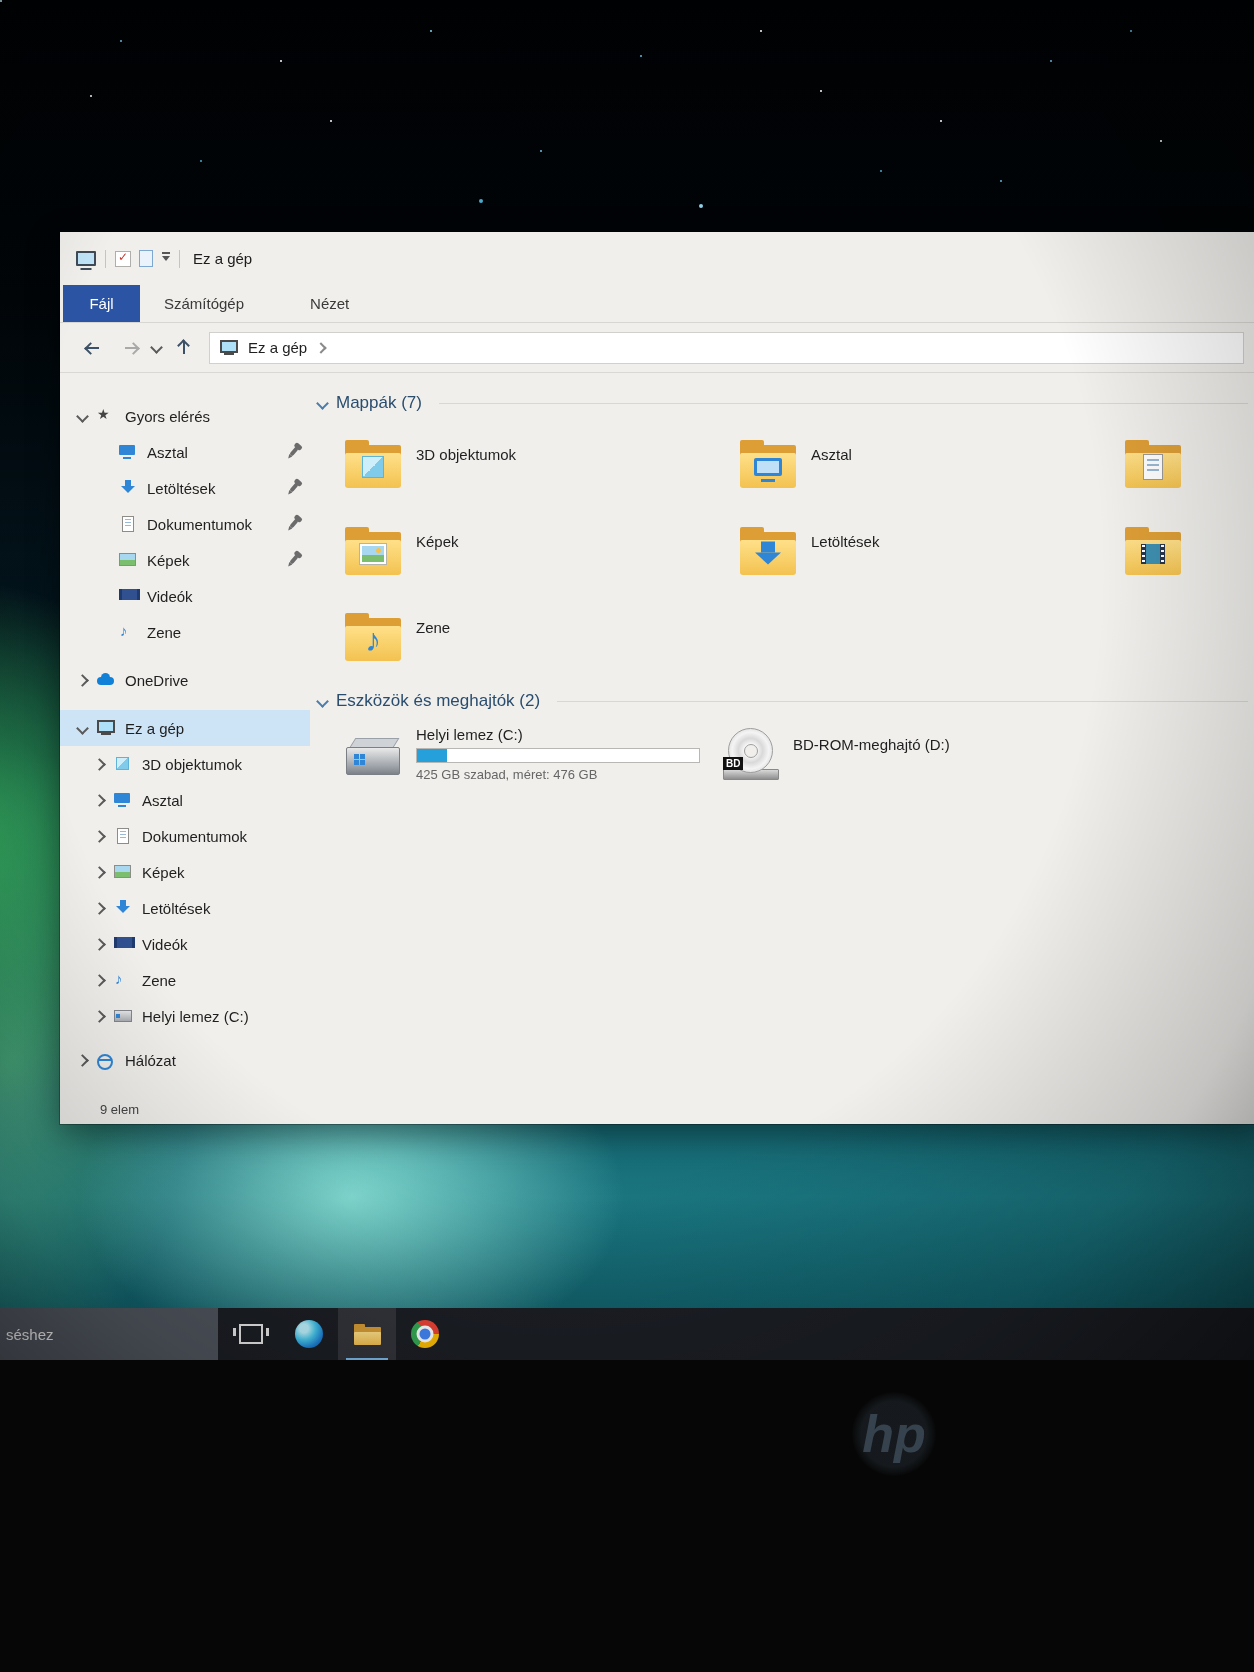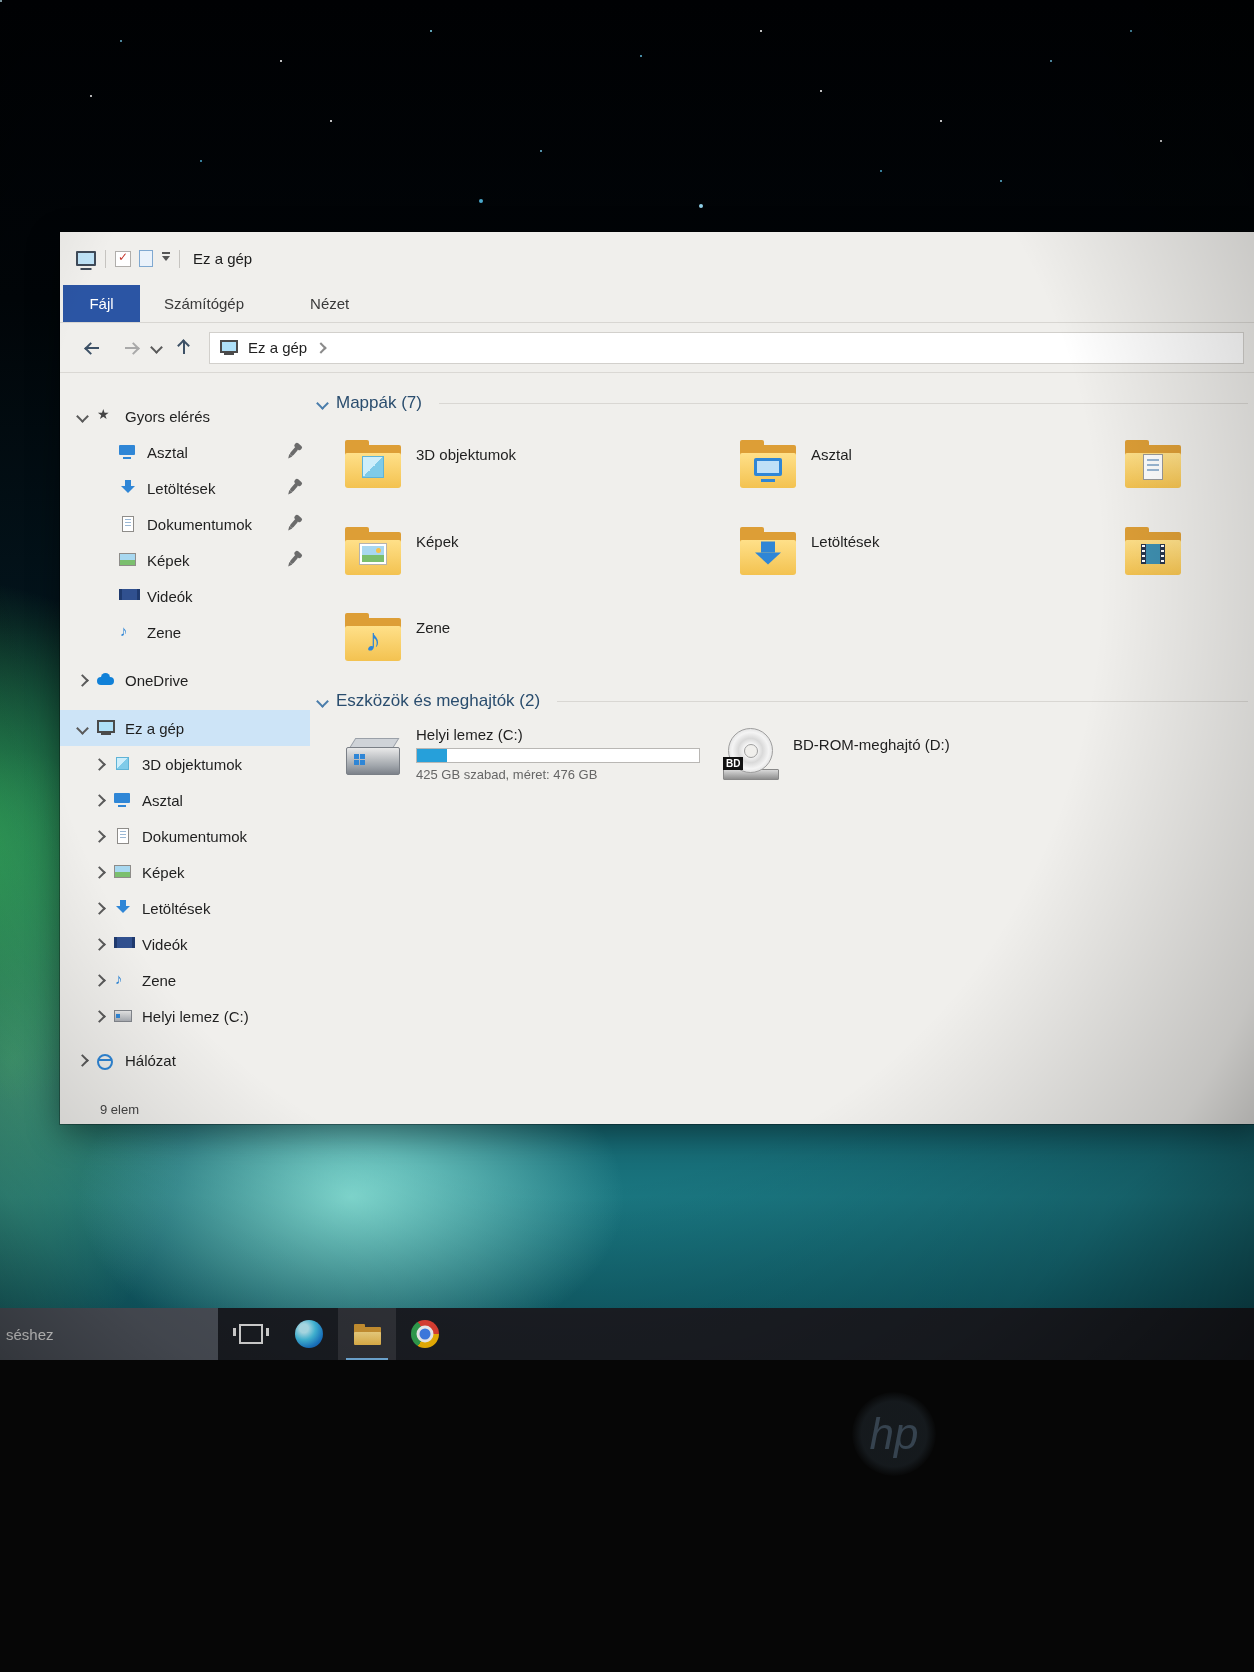--- a/index.html
+++ b/index.html
@@ -185,21 +185,21 @@
   .tbf-back{position:absolute;left:0;top:3px;right:0;height:16px;background:#d79c35;border-radius:1px;}
   .tbf-back::before{content:"";position:absolute;top:-3px;left:0;width:11px;height:4px;background:#d79c35;border-radius:1px 1px 0 0;}
   .tbf-front{position:absolute;left:0;right:0;bottom:0;height:13px;background:linear-gradient(180deg,#ffe089,#f3bf4e);border-radius:1px;}
   .chrome{width:28px;height:28px;border-radius:50%;position:relative;
      background:conic-gradient(from -30deg,#ea4335 0 120deg,#fbbc05 0 240deg,#34a853 0 360deg);}
   .chrome::after{content:"";position:absolute;left:50%;top:50%;transform:translate(-50%,-50%);width:11px;height:11px;border-radius:50%;background:#4285f4;box-shadow:0 0 0 3px #fff;}
 
   
   .bezel{position:absolute;left:0;top:1360px;width:1254px;height:312px;background:#060606;z-index:50;}
   .hp-logo{position:absolute;left:852px;top:1392px;width:84px;height:84px;display:flex;align-items:center;justify-content:center;
-     z-index:55;color:#36434f;font-size:44px;font-weight:normal;font-style:italic;
+     z-index:55;color:#36434f;font-size:52px;font-weight:bold;font-style:italic;
      background:radial-gradient(circle,rgba(90,115,135,0.18) 0 55%,rgba(0,0,0,0) 72%);border-radius:50%;}
 </style>
 </head>
 <body>
 
 <div class="screen">
   <div class="wallpaper"></div>
   <div class="stars"></div>
 
   <div class="explorer">

